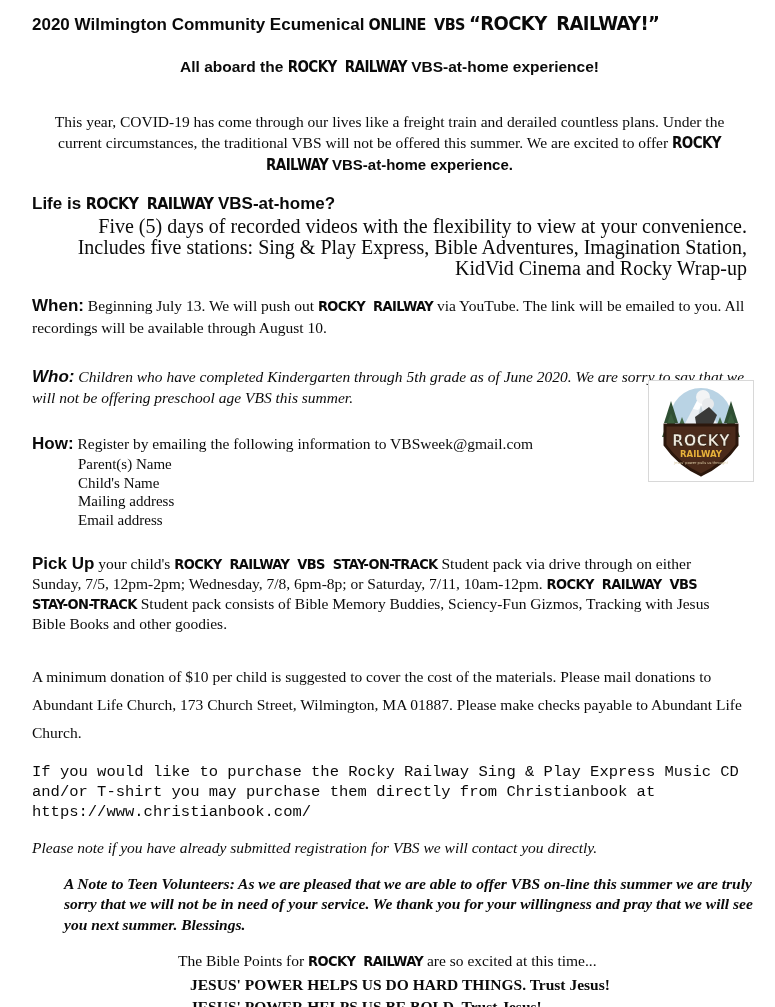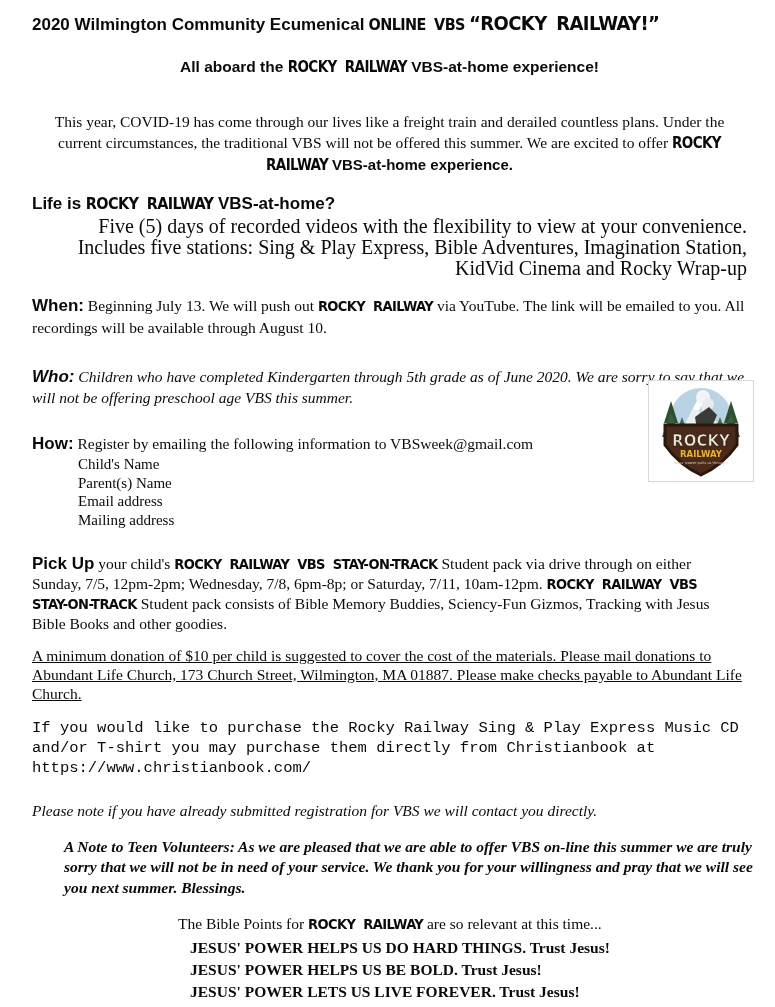--- a/index.html
+++ b/index.html
@@ -43,23 +43,23 @@
   }
   .section-heading .rr { font-size: 16px; }
   .body-text { font-size: 20px; line-height: 21px; margin: 1px 0 0 0; text-align: right; }
   .para { font-size: 15.5px; line-height: 21px; margin: 16px 0 0 0; }
   .para .label { font-size: 17px; }
   .para .rr { font-size: 14.5px; }
   .who-para { margin-top: 28px; font-style: italic; }
   .how-para { margin-top: 25px; }
   .reg-list { margin: 1px 0 0 46px; padding: 0; list-style: none; font-size: 15px; line-height: 18.5px; }
   .pickup-para { margin-top: 25px; line-height: 20px; width: 700px; }
-  .donation-para { margin-top: 12px; line-height: 19px; text-decoration: underline; }
+  .donation-para { margin-top: 29px; line-height: 28px; }
   .purchase-para { margin-top: 15px; line-height: 20px; font-family: Liberation Mono, monospace; }
-  .note-italic { margin-top: 23px; font-style: italic; font-size: 15.5px; line-height: 20px; }
+  .note-italic { margin-top: 16px; font-style: italic; font-size: 15.5px; line-height: 20px; }
   .teen-note { margin-top: 14px; font-style: italic; font-weight: 700; font-size: 15.5px; line-height: 20.5px; width: 710px; margin-left: 32px; }
   .bible-intro { margin: 11px 0 0 146px; font-size: 15.5px; line-height: 20px; }
   .bible-intro .rr { font-size: 14.5px; }
   .bible-list { margin: 3px 0 0 158px; padding: 0; list-style: none; font-size: 15.5px; line-height: 22px; font-weight: bold; }
   .logo-box {
     position: absolute; top: 380px; right: 21px;
     width: 106px; height: 102px;
     background: #ffffff; border: 1px solid #d8d8d8;
     display: flex; align-items: center; justify-content: center;
   }
@@ -90,24 +90,24 @@
     <span>Beginning July 13. We will push out</span>
     <span class="rr">ROCKY  RAILWAY</span>
     <span>via YouTube. The link will be emailed to you. All recordings will be available through August 10.</span></p>
 
   <p class="para who-para"><span class="sans label">Who:</span>
     <span>Children who have completed Kindergarten through 5th grade as of June 2020. We are sorry to say that we will not be offering preschool age VBS this summer.</span></p>
 
   <p class="para how-para"><span class="sans label">How:</span>
     <span>Register by emailing the following information to VBSweek@gmail.com</span></p>
   <ul class="reg-list">
+    <li>Parent(s) Name</li>
     <li>Child's Name</li>
-    <li>Parent(s) Name</li>
+    <li>Mailing address</li>
     <li>Email address</li>
-    <li>Mailing address</li>
   </ul>
 
   <div class="logo-box">
     <svg width="100" height="96" viewBox="0 0 100 96">
 
       <circle cx="50" cy="36" r="31" fill="#b9d3e4"></circle>
 
       <polygon points="28,52 50,10 72,52" fill="#e9eef2"></polygon>
       <polygon points="42,26 50,10 58,26 52,22 47,27" fill="#ffffff"></polygon>
       <polygon points="50,22 58,52 42,52" fill="#c9d4da"></polygon>
@@ -143,21 +143,21 @@
   <p class="para donation-para">A minimum donation of $10 per child is suggested to cover the cost of the materials. Please mail donations to Abundant Life Church, 173 Church Street, Wilmington, MA 01887. Please make checks payable to Abundant Life Church.</p>
 
   <p class="para purchase-para">If you would like to purchase the Rocky Railway Sing &amp; Play Express Music CD and/or T-shirt you may purchase them directly from Christianbook at https://www.christianbook.com/</p>
 
   <p class="note-italic">Please note if you have already submitted registration for VBS we will contact you directly.</p>
 
   <p class="teen-note">A Note to Teen Volunteers: As we are pleased that we are able to offer VBS on-line this summer we are truly sorry that we will not be in need of your service. We thank you for your willingness and pray that we will see you next summer. Blessings.</p>
 
   <p class="bible-intro"><span>The Bible Points for</span>
     <span class="rr">ROCKY  RAILWAY</span>
-    <span>are so relevant at this time...</span></p>
+    <span>are so excited at this time...</span></p>
 
   <ul class="bible-list">
     <li>JESUS' POWER HELPS US DO HARD THINGS. Trust Jesus!</li>
     <li>JESUS' POWER HELPS US BE BOLD. Trust Jesus!</li>
     <li>JESUS' POWER LETS US LIVE FOREVER. Trust Jesus!</li>
   </ul>
 
 </div>
 
 </body></html>

